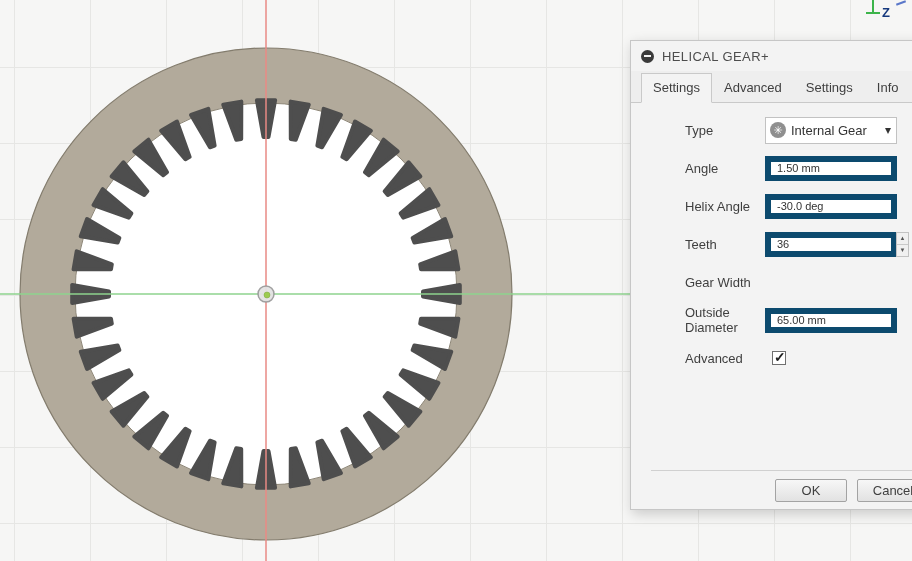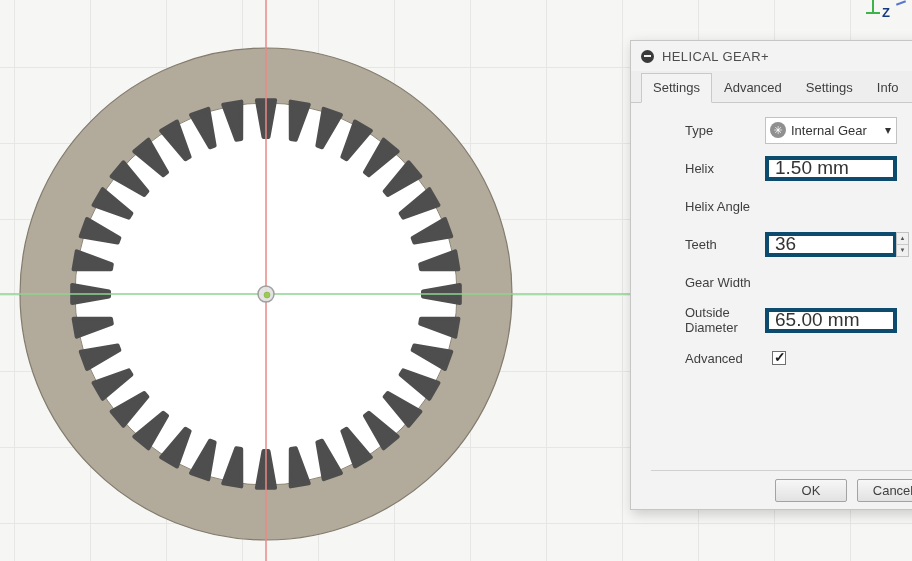--- a/index.html
+++ b/index.html
@@ -46,22 +46,22 @@
   .tab{padding:6px 11px 7px;border:1px solid transparent;border-bottom:1px solid transparent;
        margin-bottom:-1px;color:#3f3f3f;cursor:pointer;white-space:nowrap;}
   .tab.active{background:#f3f3f3;border-color:#c9c9c9;border-bottom-color:#f3f3f3;}
 
   .dlg-body{flex:1;padding-top:8px;}
   .frow{height:38px;display:flex;align-items:center;padding:0 46px 0 18px;}
   .flabel{flex:1;color:#3f3f3f;margin-left:36px;}
   .control{width:132px;flex:none;position:relative;}
 
   input.tfield{
-    width:132px;height:25px;border:4px solid #0c4a6e;background:#fff;
-    font-family:"Liberation Sans",sans-serif;font-size:19px;color:#333;
+    width:132px;height:25px;border:6px solid #0c4a6e;background:#fff;
+    font-family:"Liberation Sans",sans-serif;font-size:11px;color:#333;
     padding:0 6px;box-sizing:border-box;border-radius:0;outline:none;display:block;
   }
   .dropdown{
     width:132px;height:27px;border:1px solid #c2c2c2;background:#fff;
     display:flex;align-items:center;gap:5px;padding:0 4px;box-sizing:border-box;cursor:pointer;
   }
   .gear-badge{width:16px;height:16px;border-radius:50%;background:#8f8f8f;color:#fff;
     display:flex;align-items:center;justify-content:center;font-size:11px;flex:none;line-height:1;}
   .gear-badge::before{content:"\2733";}
   .dd-text{flex:1;white-space:nowrap;overflow:hidden;color:#333;}
@@ -134,28 +134,31 @@
       <div class="control">
         <div class="dropdown">
           <span class="gear-badge"></span>
           <span class="dd-text">Internal Gear</span>
           <span class="dd-caret"></span>
         </div>
       </div>
     </div>
 
     <div class="frow">
-      <span class="flabel">Helix</span>
+      <span class="flabel">Angle</span>
       <div class="control">
         <input class="tfield" type="text" value="1.50 mm" style="">
       </div>
     </div>
 
     <div class="frow">
       <span class="flabel">Helix Angle</span>
+      <div class="control">
+        <input class="tfield" type="text" value="-30.0 deg" style="">
+      </div>
     </div>
 
     <div class="frow">
       <span class="flabel">Teeth</span>
       <div class="control">
         <input class="tfield" type="text" value="36" style="">
         <div class="spinner">
           <span class="spin-btn up"></span>
           <span class="spin-btn down"></span>
         </div>

